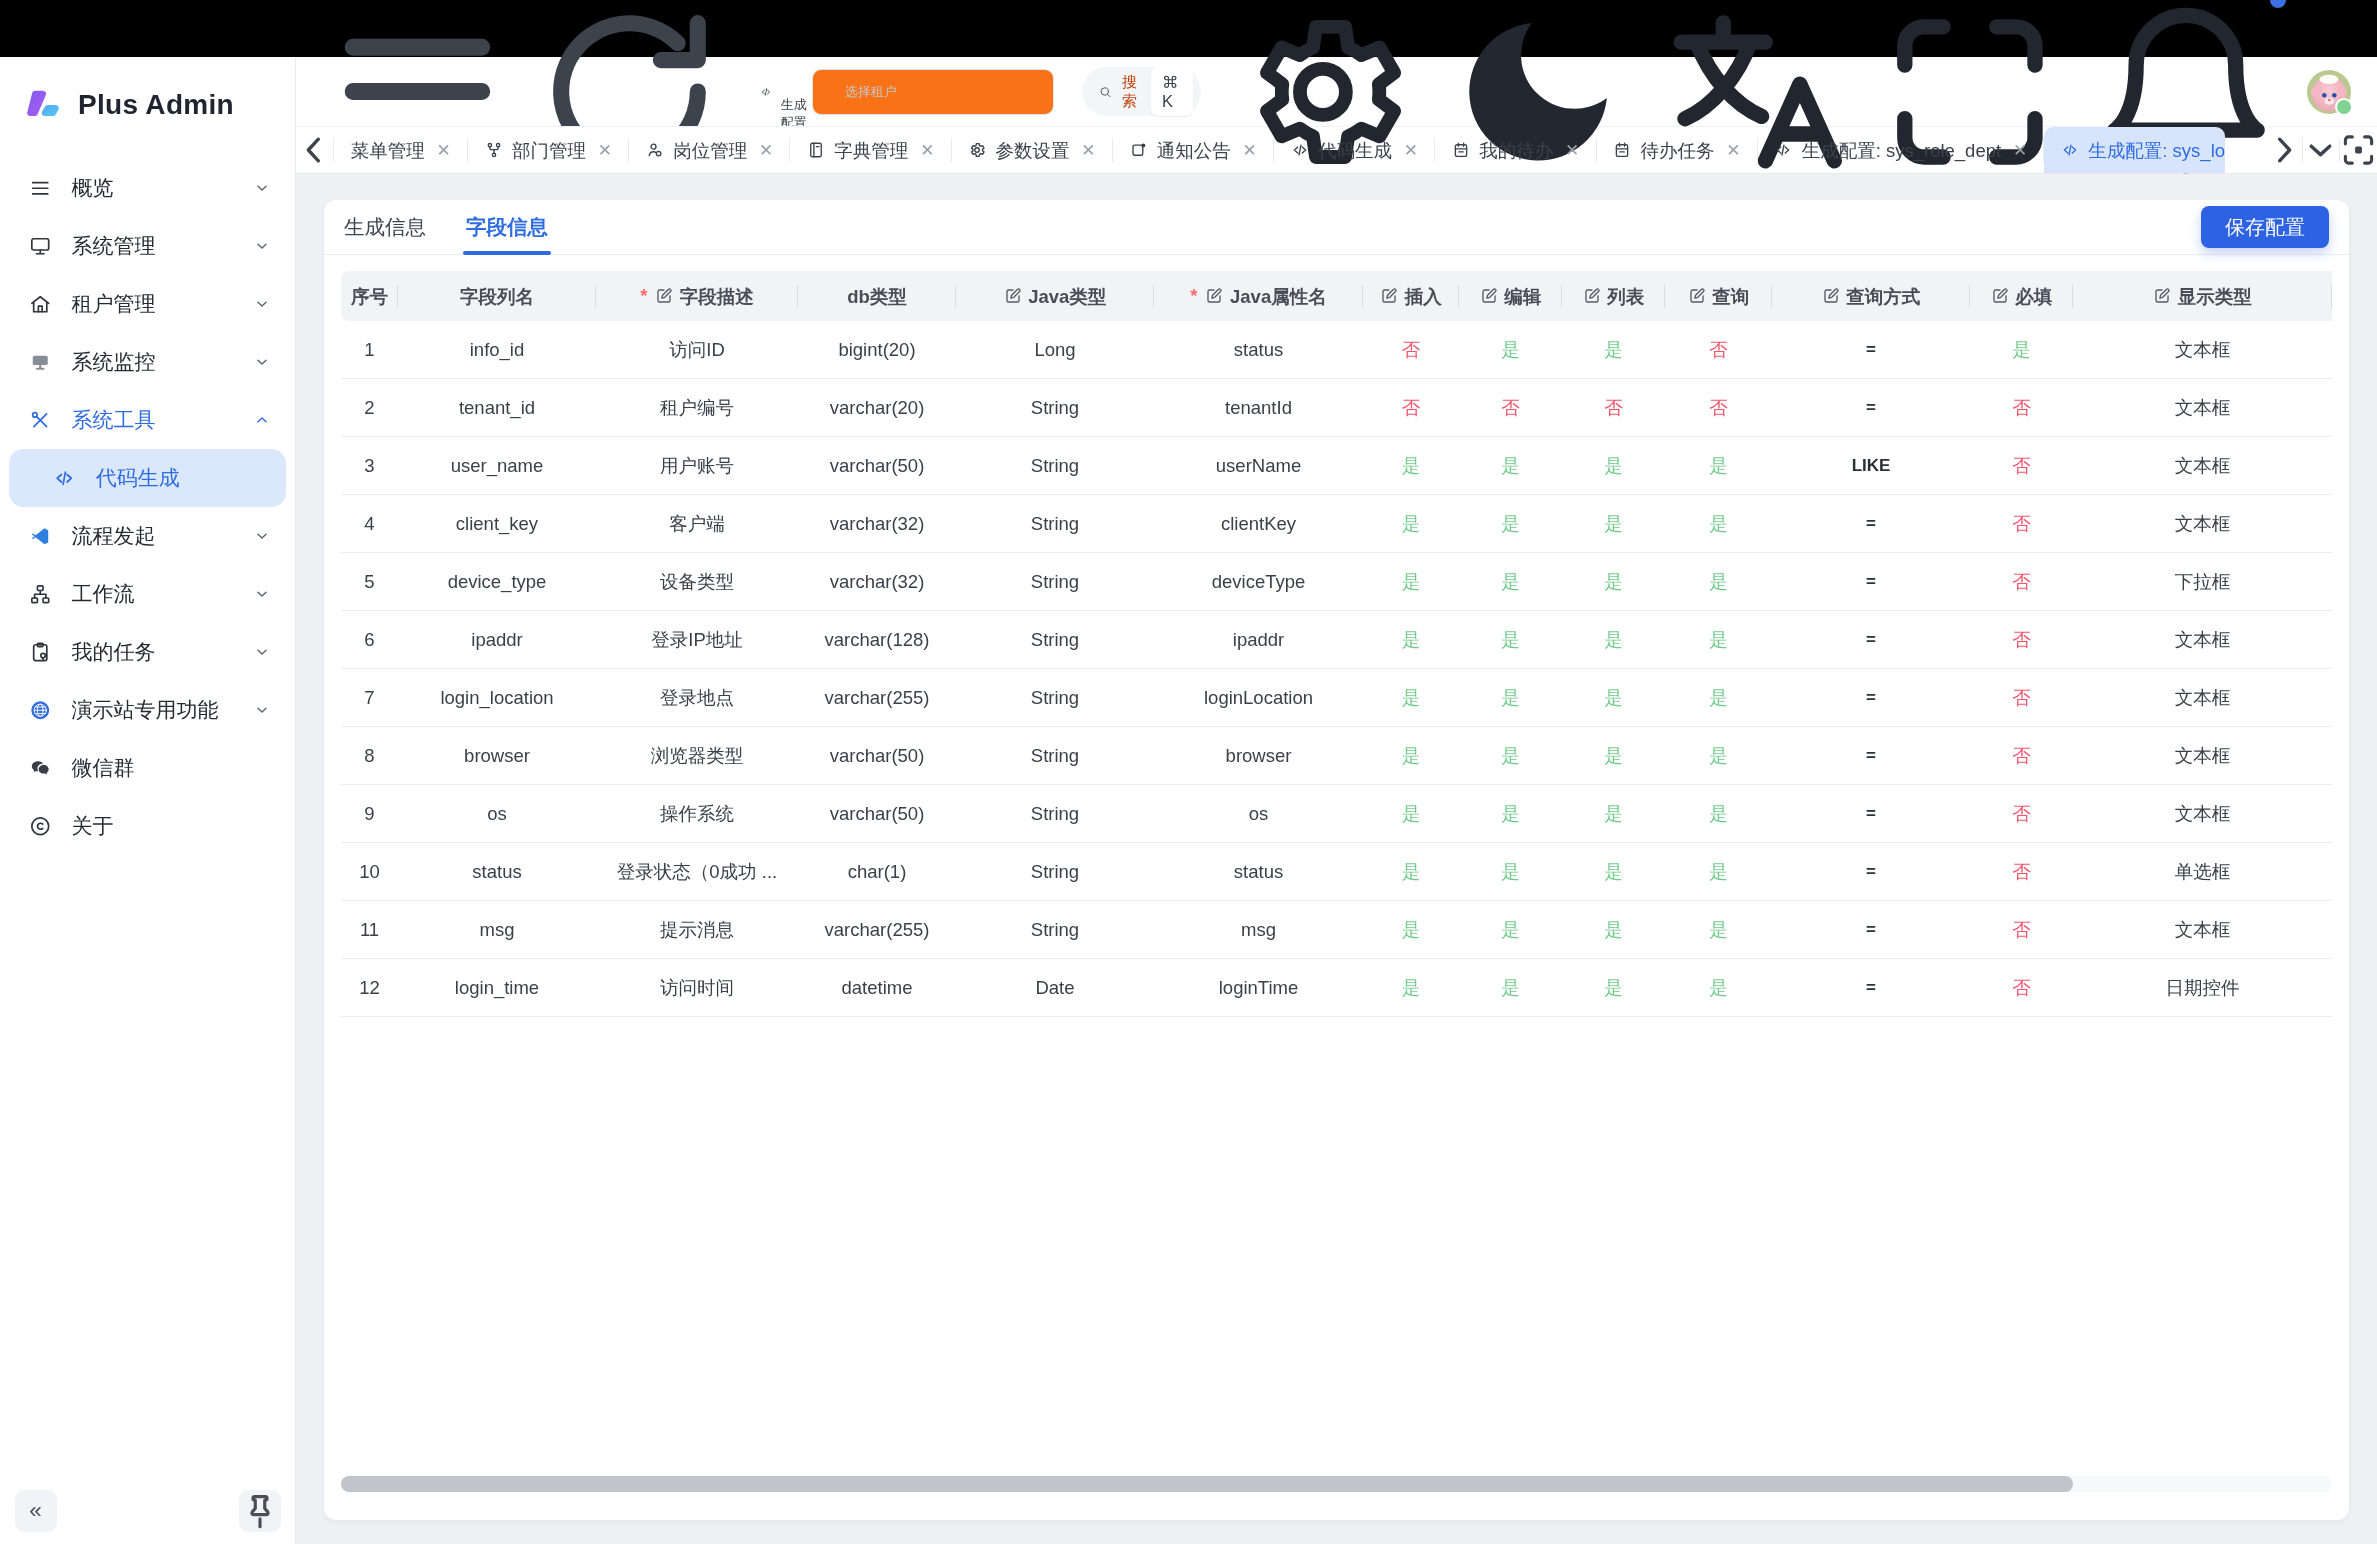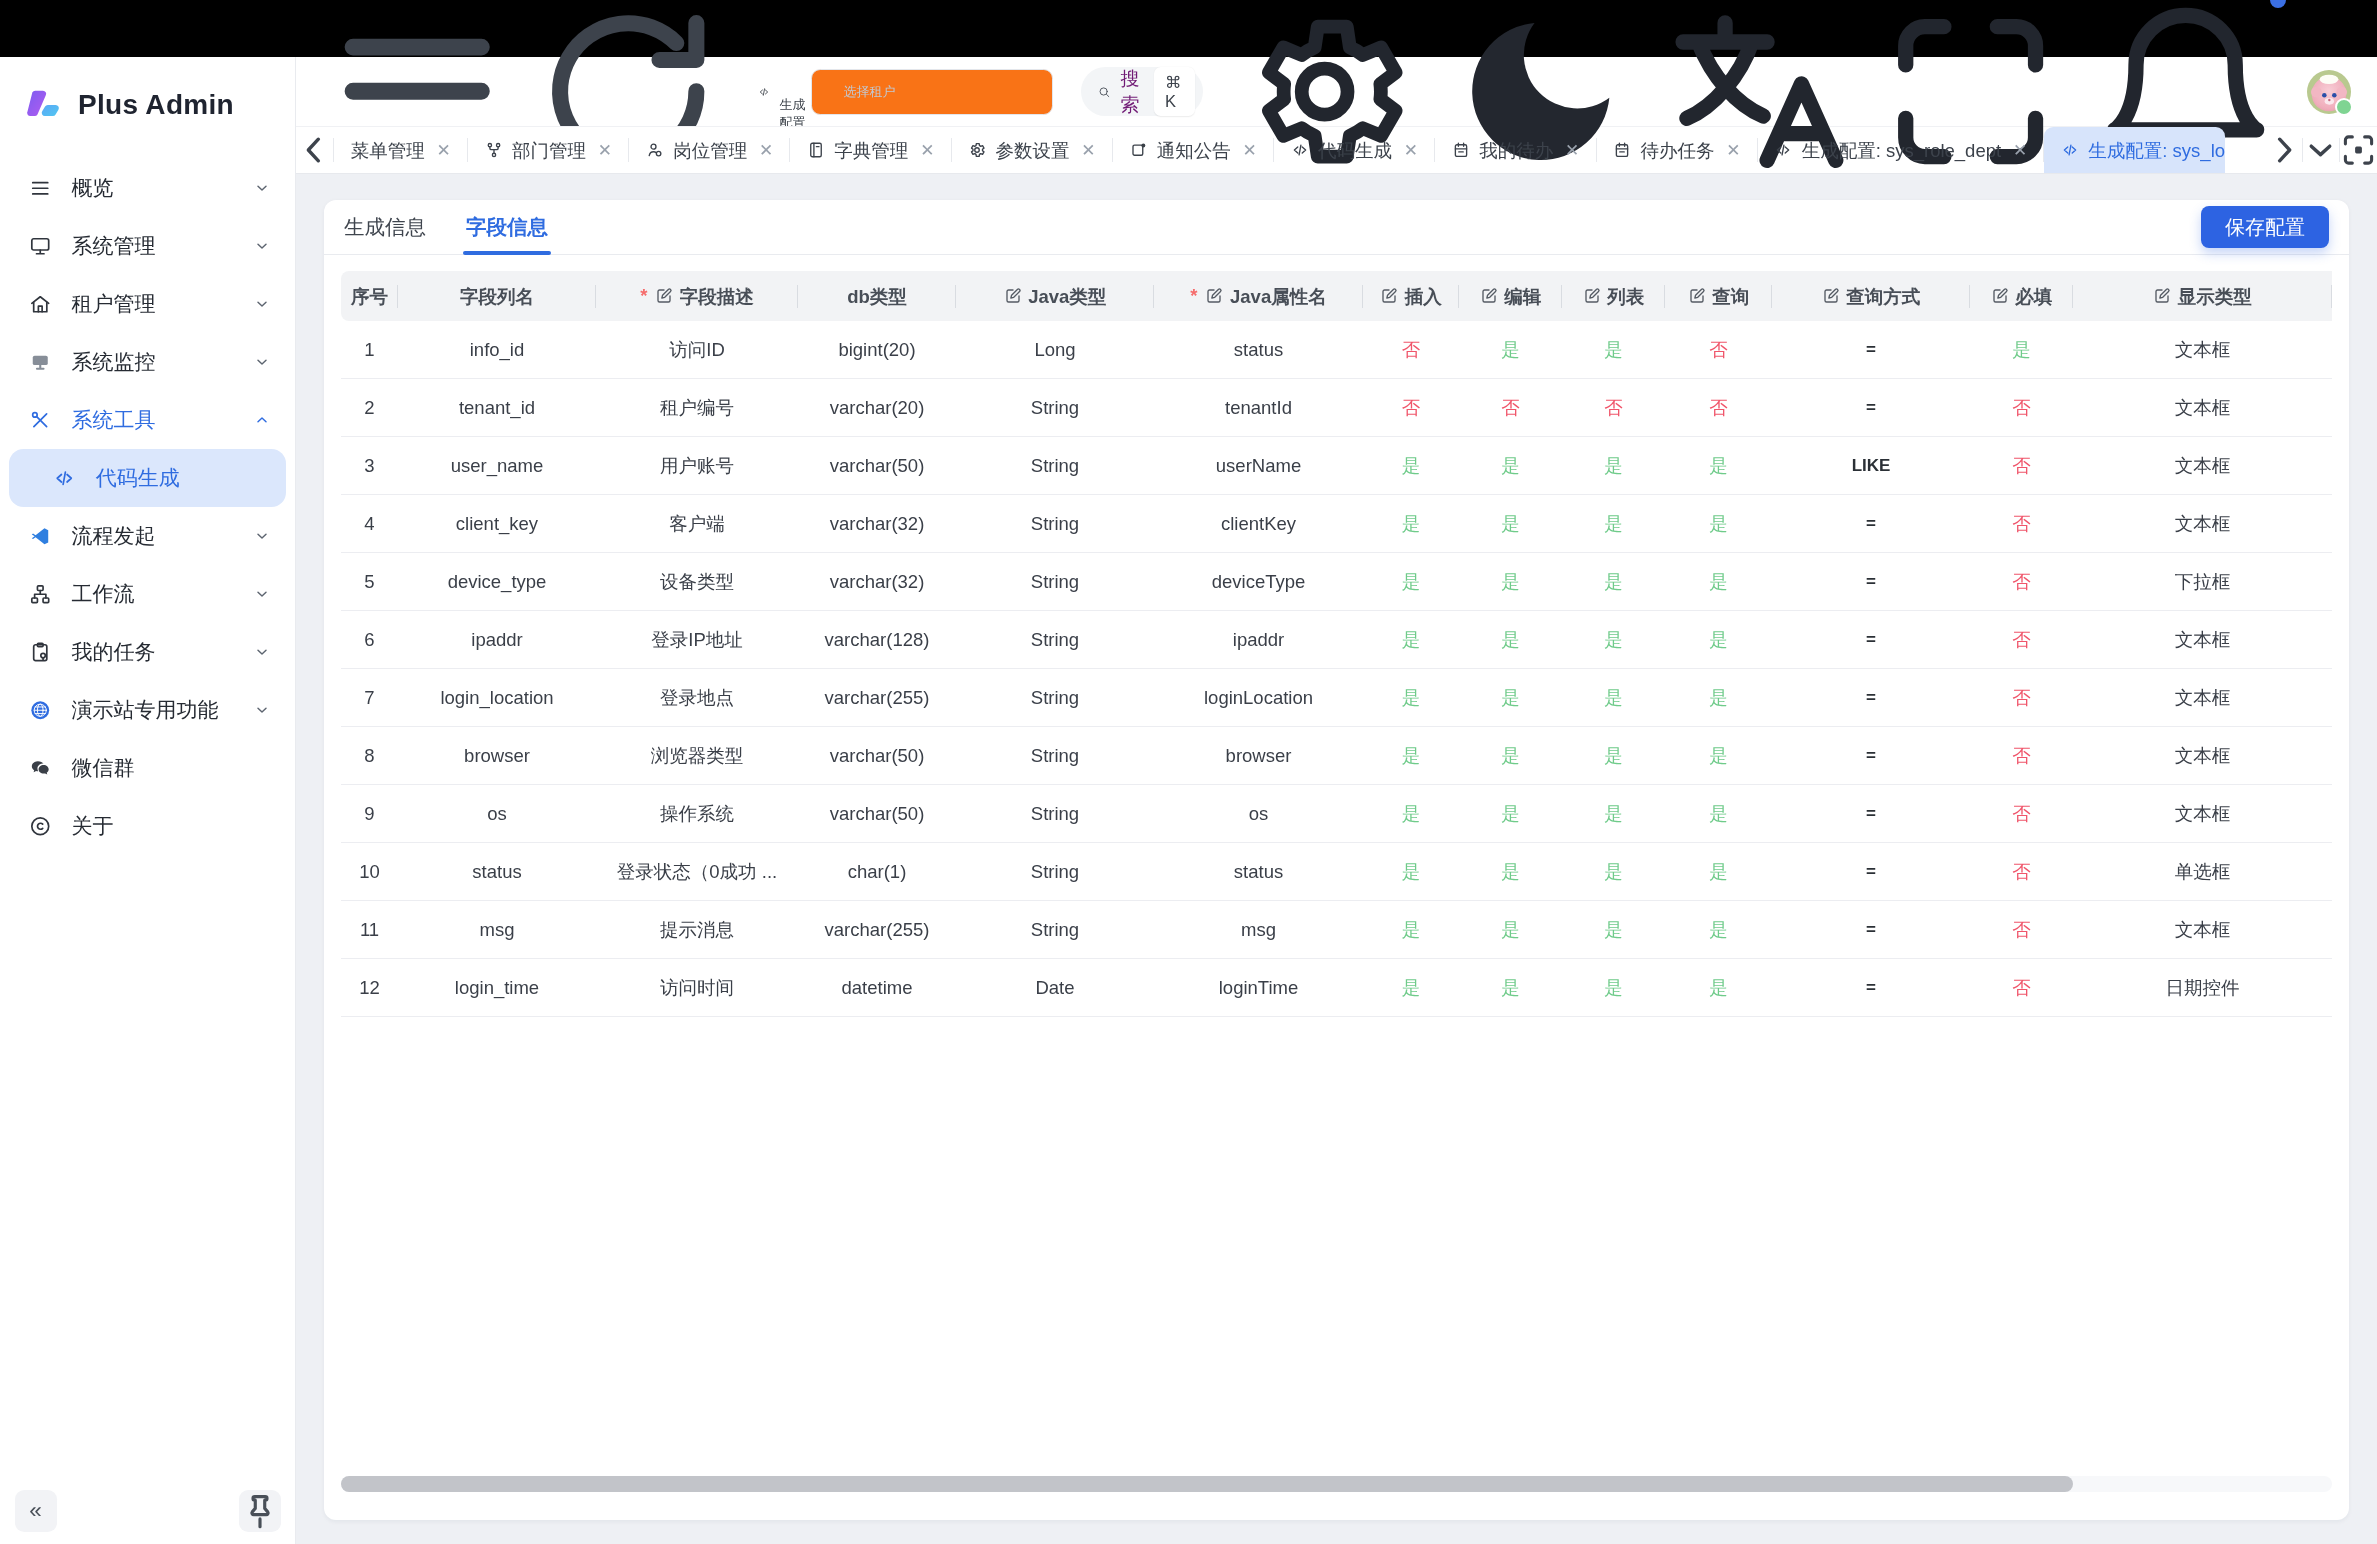--- a/index.html
+++ b/index.html
@@ -40,21 +40,21 @@
   .hbtn svg { width:22.5px; height:22.5px; }
   .crumb { display:flex; align-items:center; gap:9.2px; margin-left:34px; color:#3a4048; }
   .crumb svg { width:20px; height:20px; color:#3a4048; }
   .crumb-label { font-size:13px;margin-top:44px; }
   .gap28 { width:29px; }
   .hspacer { flex:1; }
   .tenant-input { width:310px; height:46px; border:1.3px solid #e3e6eb; border-radius:9.2px; background:#f97316; font-size:13px; padding:0 32px; color:#333; outline:none; }
   .tenant-input::placeholder { color:#c2c8d1; }
   .search-pill { margin-left:28px; height:49px; border-radius:24.4px; background:#f3f5f7; display:flex; align-items:center; gap:10.6px; padding:0 8px 0 17px; cursor:pointer; }
   .search-pill .s-ic { width:20px; height:20px; color:#4b515a; }
-  .search-text { font-size:19px; color:#701a75; }
+  .search-text { font-size:15px; color:#c2410c; }
   .kbd { background:#fff; border-radius:6.6px; padding:5.3px 10.6px; font-size:16.5px; color:#3c424b; box-shadow:0 0.7px 1.3px rgba(0,0,0,.08); }
   .hicons { display:flex; align-items:center; gap:32px; margin-left:30px; color:#22262e; }
   .hicon { position:relative; display:flex; cursor:pointer; }
   .hicon svg { width:22.5px; height:22.5px; }
   .bell-dot { position:absolute; top:-8px; right:-8px; width:16px; height:16px; border-radius:50%; background:#3b6fe3; }
   .avatar-wrap { position:relative; margin-left:29px; width:44px; height:44px; flex:none; cursor:pointer; }
   .avatar { width:44px; height:44px; border-radius:50%; overflow:hidden; display:block; }
   .status-dot { position:absolute; right:-2.6px; bottom:-2.6px; width:18.5px; height:18.5px; border-radius:50%; background:#7fd492; border:2.6px solid #fff; }
 
   

